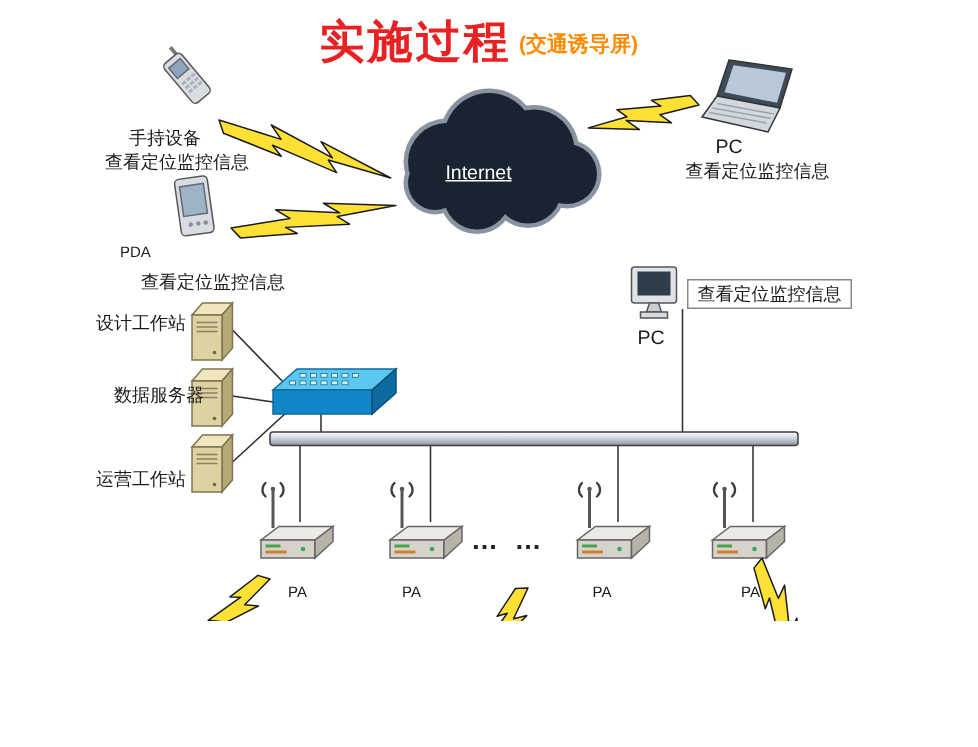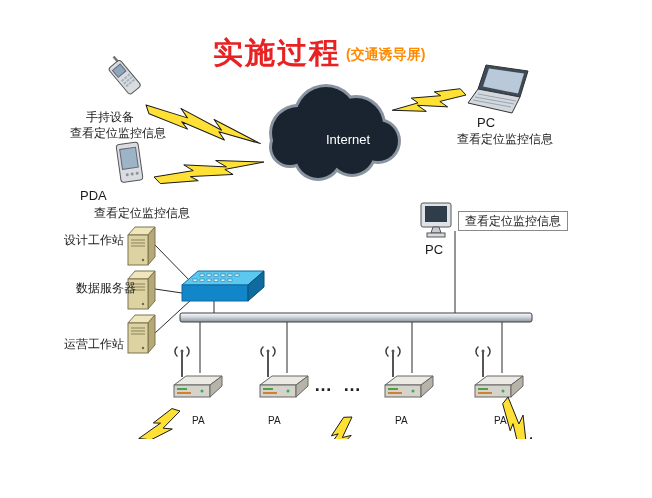--- a/index.html
+++ b/index.html
@@ -1,17 +1,17 @@
 <!DOCTYPE html>
 <html><head>
 <meta charset="utf-8">
 <style>
   html,body{margin:0;padding:0;background:#ffffff;}
   #stage{position:relative;width:652px;height:414px;background:#ffffff;
-         font-family:"Liberation Sans",sans-serif;overflow:hidden;margin-top:25px;}
+         font-family:"Liberation Sans",sans-serif;overflow:hidden;}
   #art{position:absolute;left:0;top:0;}
   .lbl{position:absolute;white-space:nowrap;color:#1a1a1a;font-size:12px;line-height:1.2;}
   .title{position:absolute;left:213px;top:8px;white-space:nowrap;}
   .title .main{font-size:30px;font-weight:bold;color:#e82222;letter-spacing:2px;}
   .title .sub{font-size:14px;font-weight:bold;color:#ff8a00;margin-left:5px;position:relative;top:-4px;}
   .internet{color:#ffffff;font-size:13px;text-align:center;width:72px;}
   .desc-box{border:1px solid #8a8a8a;padding:2px 6px;background:#ffffff;font-size:12px;}
   .pa{font-size:10px;}
   .dots{font-size:18px;font-weight:bold;letter-spacing:3px;color:#222;}
   .ln path{stroke:#2a2a2a;stroke-width:1;fill:none;}
@@ -194,26 +194,26 @@
     <use href="#screen" transform="translate(108,458)"></use>
     <use href="#screen" transform="translate(318,458)"></use>
     <use href="#screen" transform="translate(413,458)"></use>
     <use href="#screen" transform="translate(508,458)"></use>
   </svg>
 
   <div class="title">
     <span class="main">实施过程</span><span class="sub">(交通诱导屏)</span>
   </div>
 
-  <div class="lbl internet" style="left:312px;top:107px;">Internet</div>
+  <div class="lbl internet" style="left:283px;top:107px;text-decoration:underline;">Internet</div>
 
   <div class="lbl" style="left:86px;top:85px;">手持设备</div>
   <div class="lbl" style="left:70px;top:101px;">查看定位监控信息</div>
 
-  <div class="lbl" style="left:80px;top:163px;font-size:13px;">PDA</div>
+  <div class="lbl" style="left:80px;top:163px;font-size:10px;">PDA</div>
   <div class="lbl" style="left:94px;top:181px;">查看定位监控信息</div>
 
   <div class="lbl" style="left:477px;top:90px;font-size:13px;">PC</div>
   <div class="lbl" style="left:457px;top:107px;">查看定位监控信息</div>
 
   <div class="lbl" style="left:425px;top:217px;font-size:13px;">PC</div>
   <div class="lbl desc-box" style="left:458px;top:186px;">查看定位监控信息</div>
 
   <div class="lbl" style="left:64px;top:208px;">设计工作站</div>
   <div class="lbl" style="left:76px;top:256px;">数据服务器</div>

